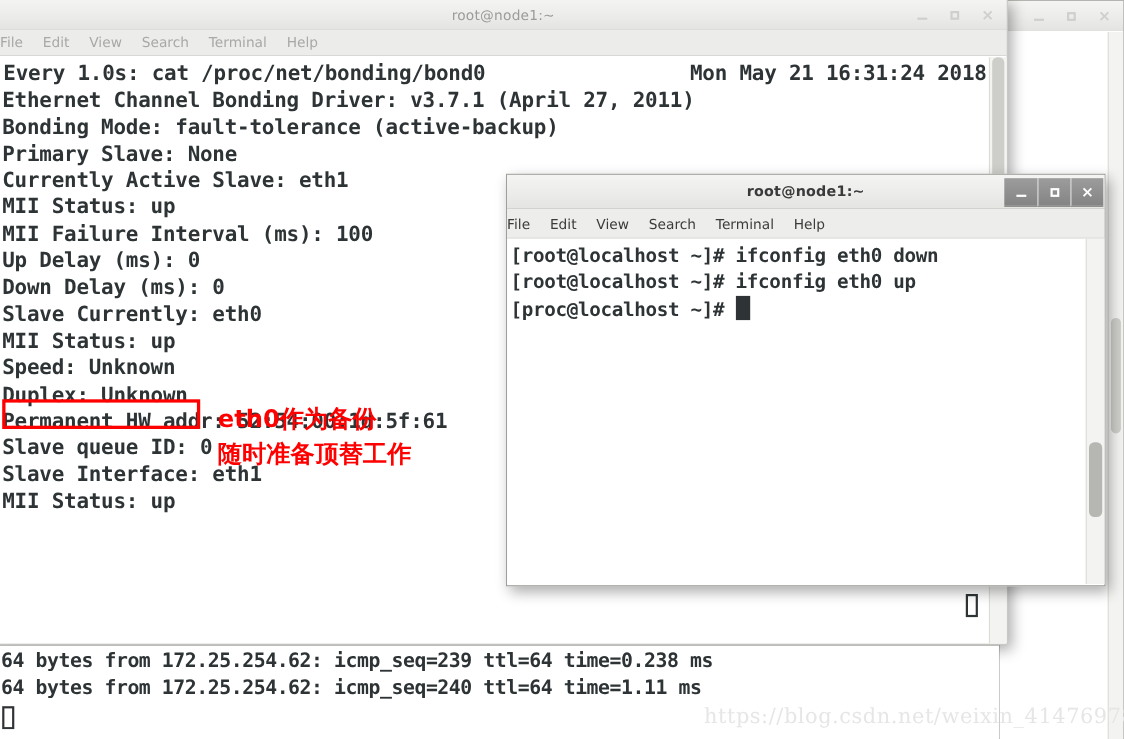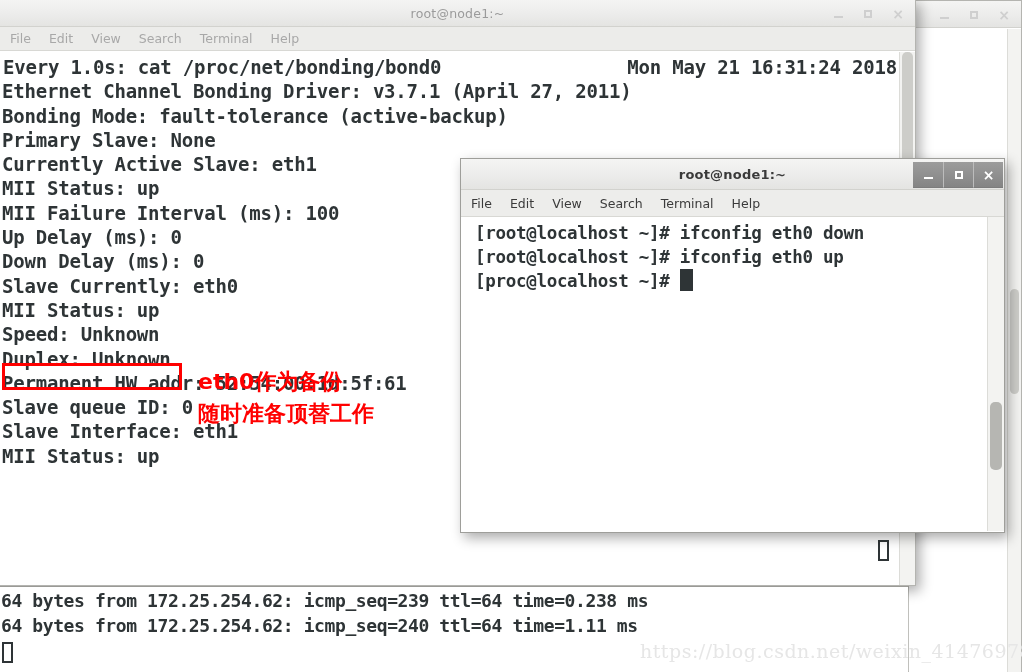--- a/index.html
+++ b/index.html
@@ -71,21 +71,21 @@
   .ctrl .glyph-max  { display:block; width:8px; height:8px; border:2px solid currentColor; }
   .ctrl .glyph-close{ display:block; font-size:14px; font-weight:bold; line-height:1; }
 
   
   .win-menubar {
     height: 24px;
     background: #ececea;
     border-bottom: 1px solid #d8d8d4;
     display: flex;
     align-items: center;
-    padding-left: 10px;
+    padding-left: 0;
     gap: 18px;
   }
   .menu-item {
     font-family: "DejaVu Sans", sans-serif;
     font-size: 12.5px;
     white-space: nowrap;
   }
   .menu-item.inactive { color: #a8a8a8; }
   .menu-item.active   { color: #3b3b3b; }
 
@@ -294,21 +294,21 @@
 
     <div class="win-menubar" style="height:27px; background:#edede b; background:#ededeb;">
       <span class="menu-item active">File</span>
       <span class="menu-item active">Edit</span>
       <span class="menu-item active">View</span>
       <span class="menu-item active">Search</span>
       <span class="menu-item active">Terminal</span>
       <span class="menu-item active">Help</span>
     </div>
 
-    <div class="term term-front" style="height:314px; padding:4px 0 0 14px; position:relative;">
+    <div class="term term-front" style="height:314px; padding:4px 0 0 3px; position:relative;">
       <div class="term-line">[root@localhost ~]# ifconfig eth0 down</div>
       <div class="term-line">[root@localhost ~]# ifconfig eth0 up</div>
       <div style="position:relative;">
         <span class="term-line">[proc@localhost ~]# </span><span class="cursor-solid"></span>
       </div>
 
       <div class="scroll-track" style="right:0; top:0; width:17px; height:314px;">
         <div class="scroll-thumb" style="top:185px; height:68px; background:#b6b6b2;"></div>
       </div>
     </div>

